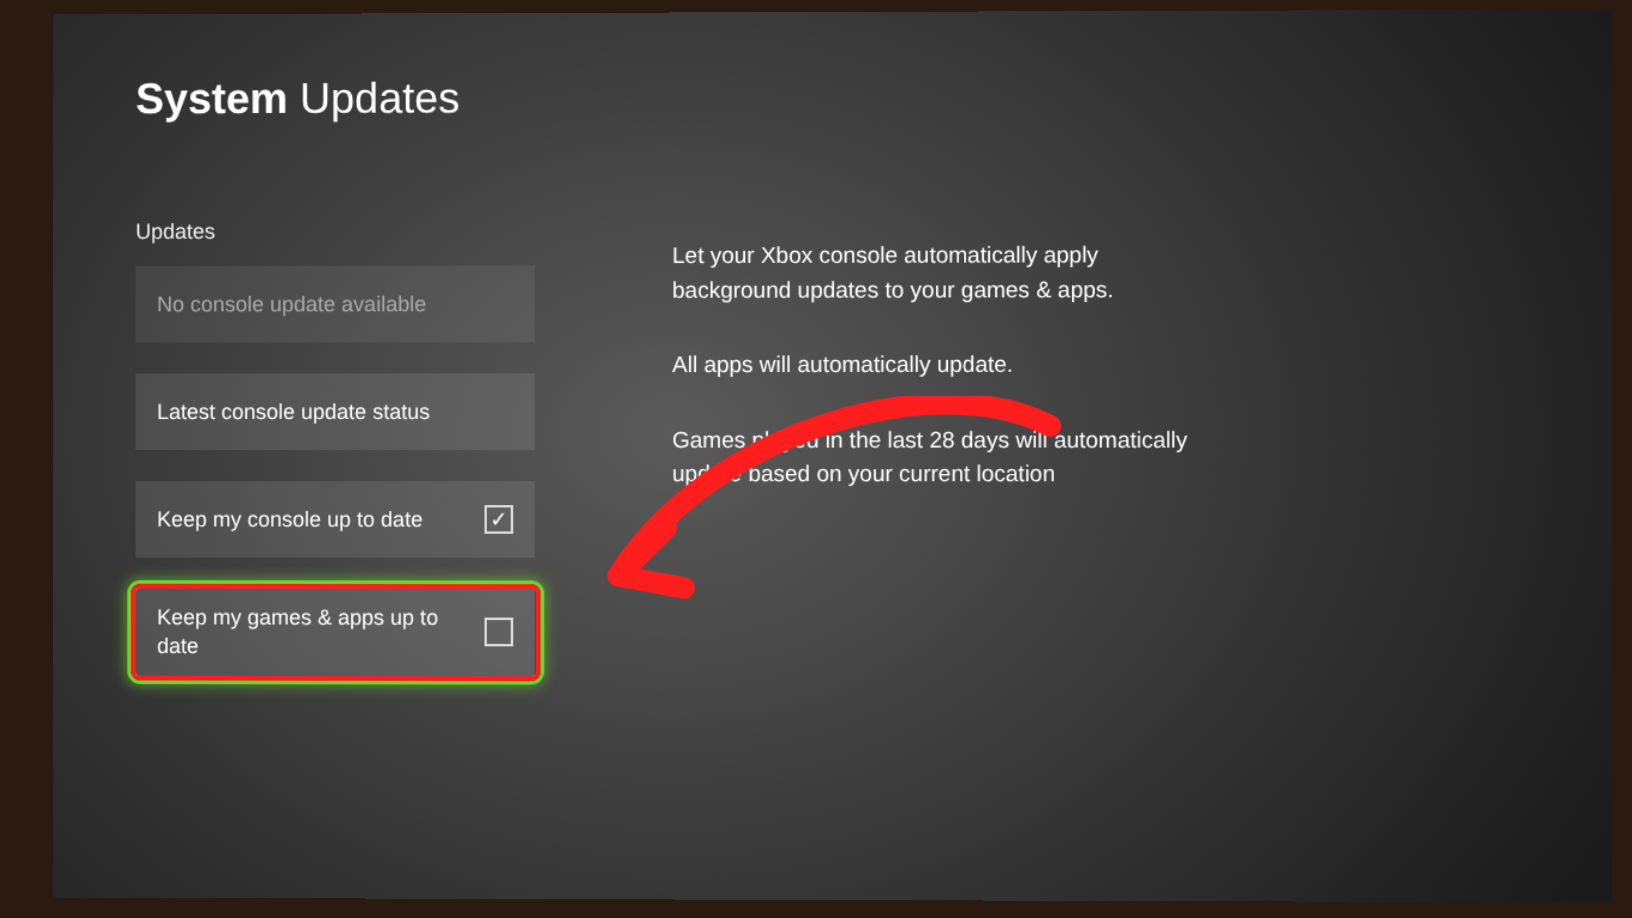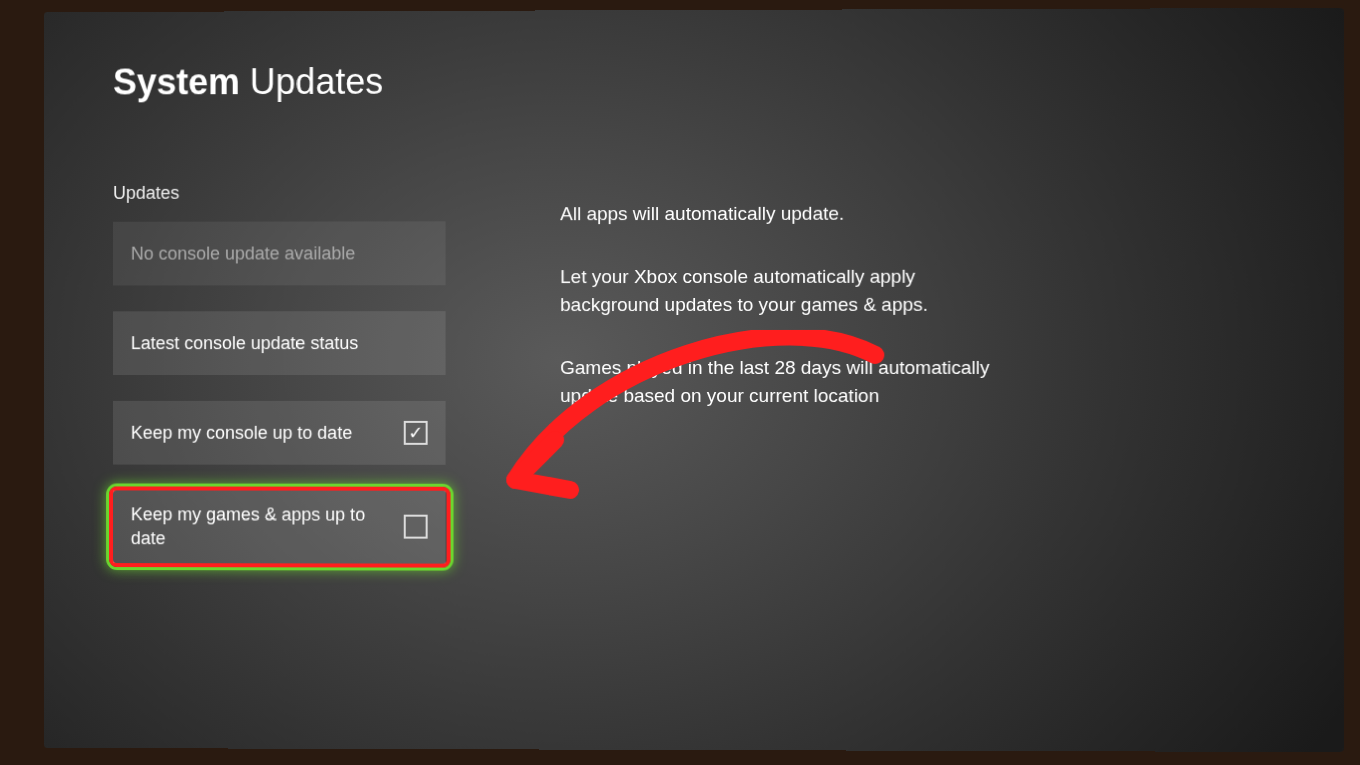--- a/index.html
+++ b/index.html
@@ -86,22 +86,22 @@
 
       <div class="selected-ring">
         <button class="btn">
           <span class="txt">Keep my games &amp; apps up to date</span>
           <span class="checkbox"></span>
         </button>
       </div>
     </div>
 
     <div class="right desc">
+      <p>Let your Xbox console automatically apply background updates to your games &amp; apps.</p>
       <p>All apps will automatically update.</p>
-      <p>Let your Xbox console automatically apply background updates to your games &amp; apps.</p>
       <p>Games played in the last 28 days will automatically update based on your current location</p>
     </div>
 
   </div>
 
   <svg class="arrow" width="420" height="200">
     <defs>
       <marker id="ah" markerWidth="10" markerHeight="10" refX="3" refY="5" orient="auto">
         <path d="M0,0 L10,5 L0,10 L3,5 Z" fill="#ff1e1e"></path>
       </marker>

